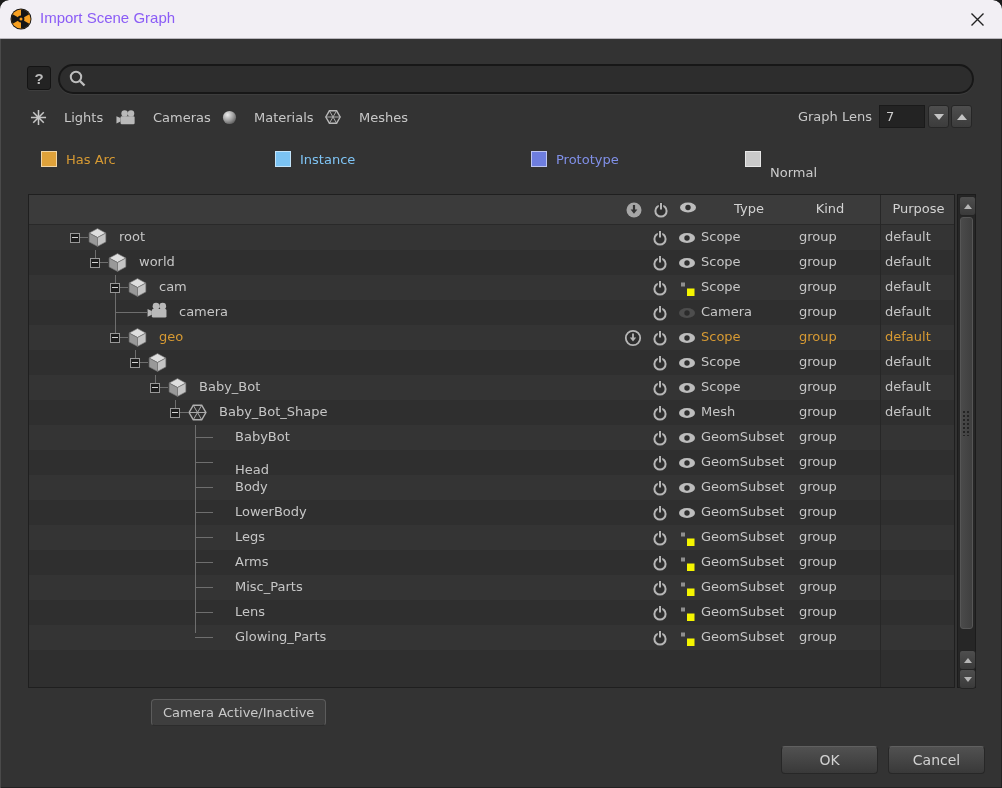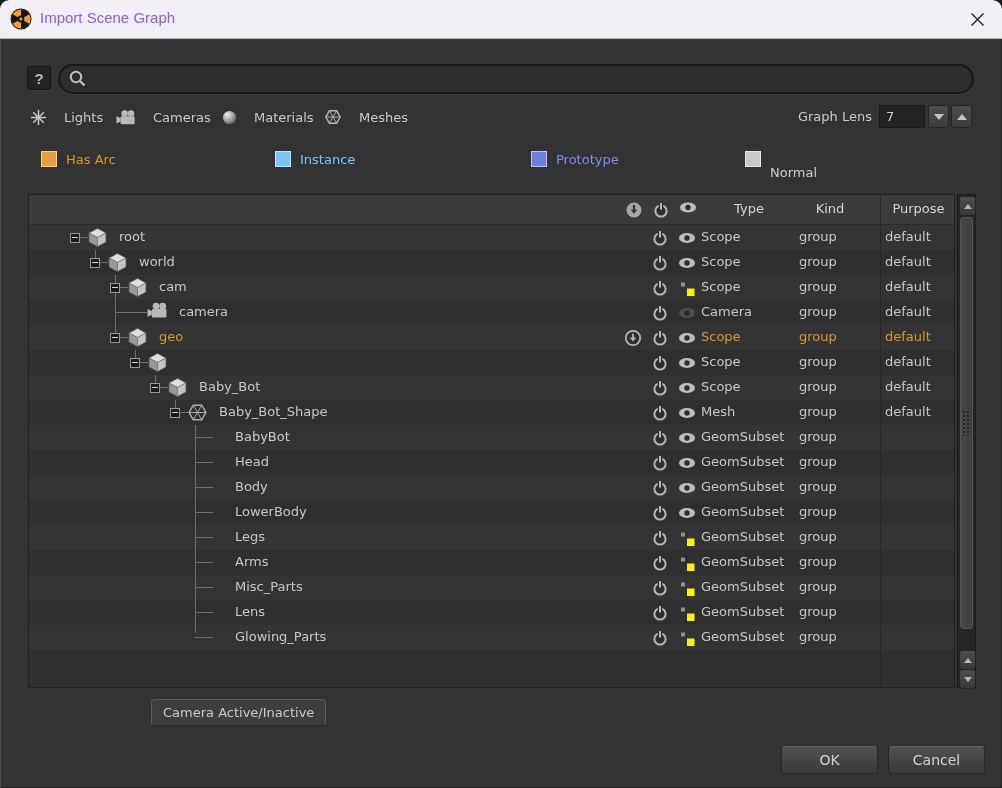--- a/index.html
+++ b/index.html
@@ -530,21 +530,21 @@
     <span class="ctype">GeomSubset</span>
     <span class="ckind">group</span>
     <span class="cpurpose"></span>
   </div>
           <div class="row">
     <div class="tree">
               <div class="vline" style="left: 166px; top: 0px; height: 25px;"></div>
               <div class="hline" style="left: 166px; width: 18px;"></div>
             </div>
 
-    <span class="rname" style="left: 206px;">Head</span>
+    <span class="rname" style="left: 206px; margin-top: 8px;">Head</span>
 
     <span class="ric ic-power">
       <svg width="18" height="18" viewBox="0 0 18 18">
         <circle cx="9" cy="10" r="5.6" fill="#2e2e2e" stroke="#b6b6b6" stroke-width="2"></circle>
         <line x1="9" y1="1.5" x2="9" y2="9" stroke="#2e2e2e" stroke-width="4.5"></line>
         <line x1="9" y1="2" x2="9" y2="8.5" stroke="#b6b6b6" stroke-width="2"></line>
       </svg>
     </span>
     <span class="ric ic-eye-normal" style="display: inline;">
       <svg width="18" height="18" viewBox="0 0 18 18">

